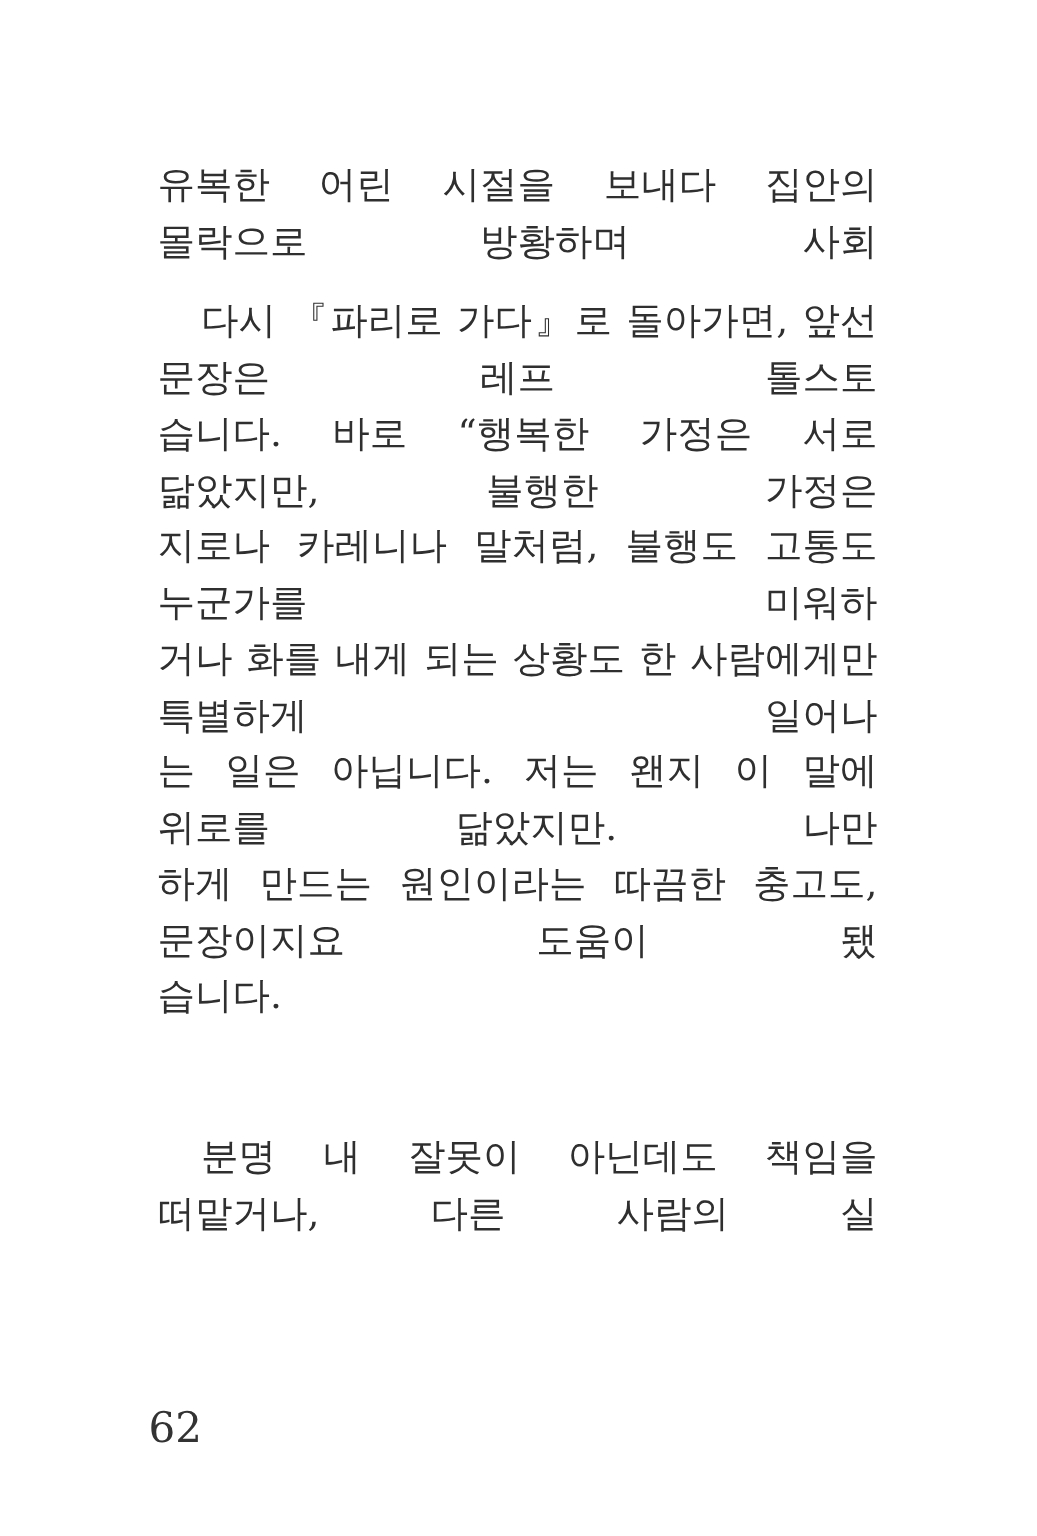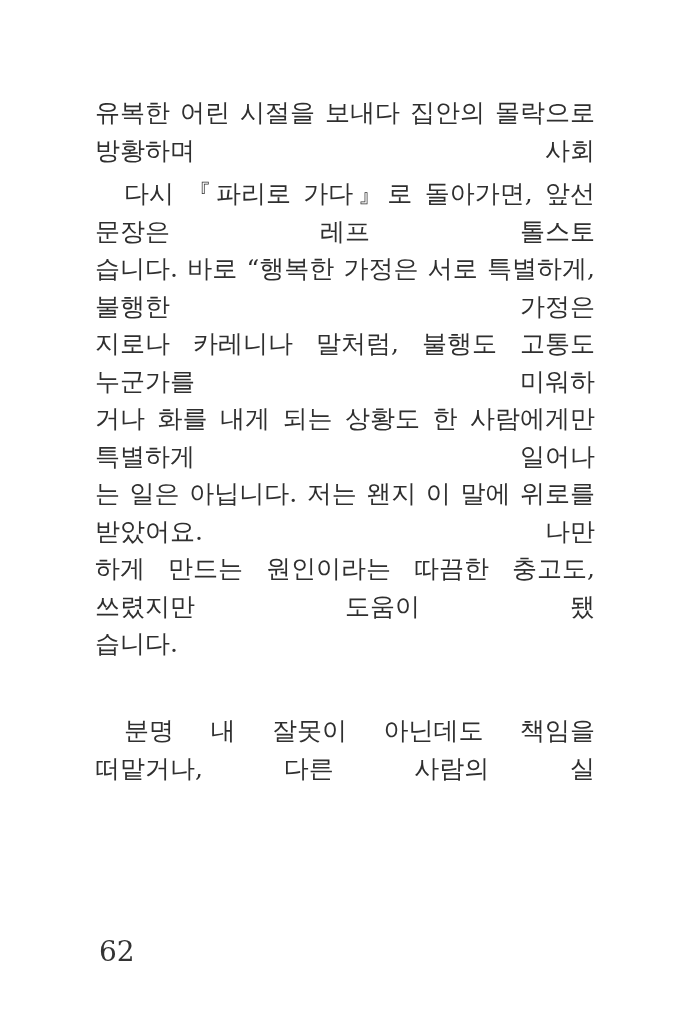--- a/index.html
+++ b/index.html
@@ -23,21 +23,21 @@
     position: absolute;
     left: 89px;
     top: 88px;
     width: 512px;
     font-size: 25px;
     line-height: 37.5px;
     color: #2f2f2f;
     word-break: keep-all;
   }
   .paragraph {
-    margin: 6px;
+    margin: 16px;
   }
   .text-line {
     min-height: 37.5px;
   }
   .text-line.justify {
     text-align: justify;
     text-align-last: justify;
   }
   .text-line.indent {
     text-indent: 29px;
@@ -58,25 +58,25 @@
 </head>
 <body>
 
 <div class="book-page">
   <div class="body-text">
       <div class="paragraph">
         <div class="text-line justify">유복한 어린 시절을 보내다 집안의 몰락으로 방황하며 사회</div>
       </div>
       <div class="paragraph">
         <div class="text-line indent justify">다시 『파리로 가다』로 돌아가면, 앞선 문장은 레프 톨스토</div>
-        <div class="text-line justify">습니다. 바로 “행복한 가정은 서로 특별하게, 불행한 가정은</div>
+        <div class="text-line justify">습니다. 바로 “행복한 가정은 서로 닮았지만, 불행한 가정은</div>
         <div class="text-line justify">지로나 카레니나 말처럼, 불행도 고통도 누군가를 미워하</div>
         <div class="text-line justify">거나 화를 내게 되는 상황도 한 사람에게만 특별하게 일어나</div>
-        <div class="text-line justify">는 일은 아닙니다. 저는 왠지 이 말에 위로를 받았어요. 나만</div>
-        <div class="text-line justify">하게 만드는 원인이라는 따끔한 충고도, 쓰렸지만 도움이 됐</div>
+        <div class="text-line justify">는 일은 아닙니다. 저는 왠지 이 말에 위로를 닮았지만. 나만</div>
+        <div class="text-line justify">하게 만드는 원인이라는 따끔한 충고도, 문장이지요 도움이 됐</div>
         <div class="text-line">습니다.</div>
       </div>
       <div class="spacer"></div>
       <div class="paragraph">
         <div class="text-line indent justify">분명 내 잘못이 아닌데도 책임을 떠맡거나, 다른 사람의 실</div>
       </div>
     </div>
   <div class="page-number">62</div>
 </div>
 

